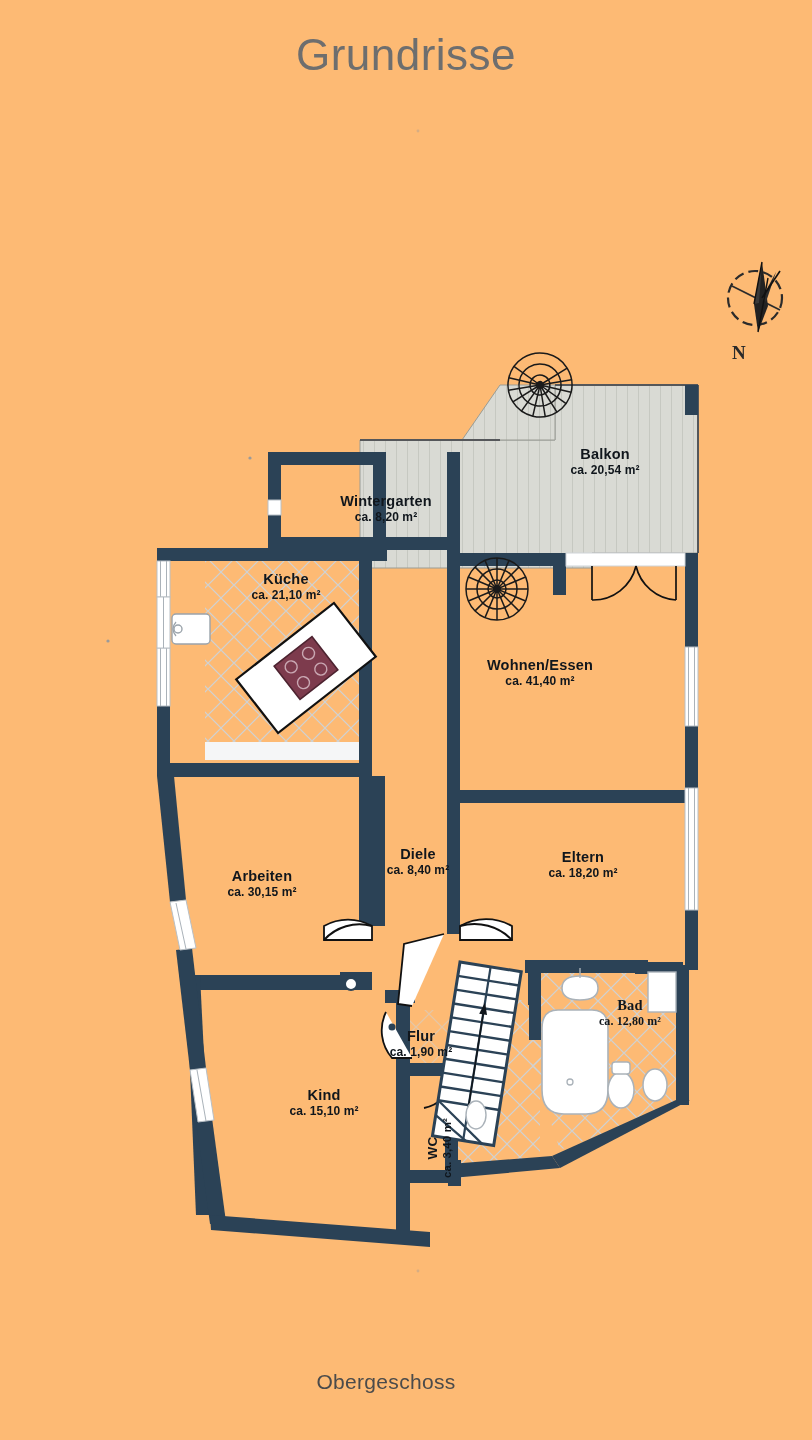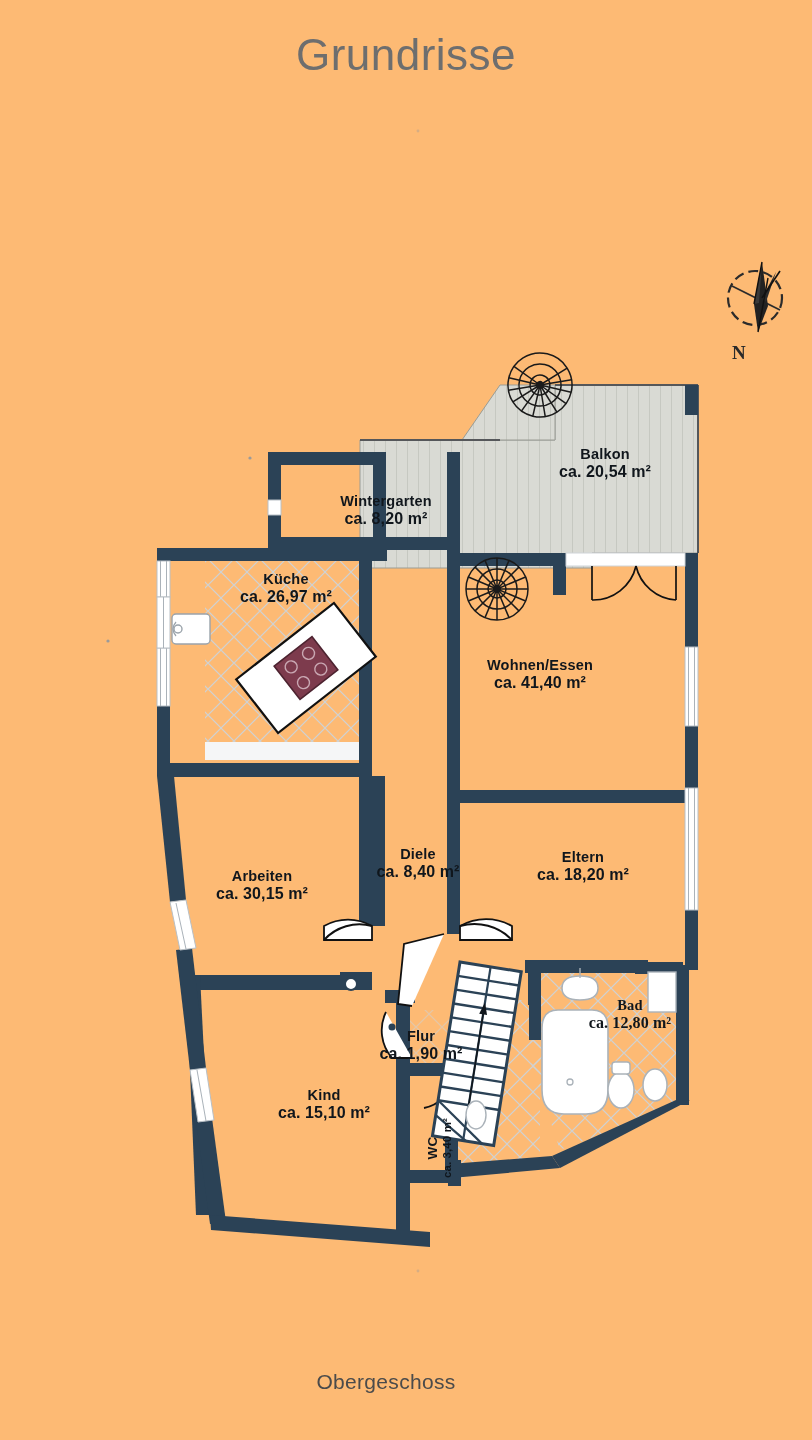--- a/index.html
+++ b/index.html
@@ -50,21 +50,21 @@
     color:#10161c;
     font-family:"Liberation Sans", sans-serif;
     line-height:1.18;
     white-space:nowrap;
     pointer-events:none;
   }
   .room-label .rn{
     display:block;font-size:14.5px;font-weight:700;letter-spacing:.2px;
   }
   .room-label .ra{
-    display:block;font-size:16px;font-weight:700;letter-spacing:.1px;
+    display:block;font-size:12px;font-weight:700;letter-spacing:.1px;
   }
   .room-label.vert{
     transform:rotate(-90deg);
     transform-origin:left top;
   }
   .room-label.vert .rn{font-size:13.5px;}
   .room-label.vert .ra{font-size:11.5px;}
 </style>
 </head>
 <body>
@@ -398,21 +398,21 @@
       <span class="ra">ca. 20,54 m²</span>
     </div>
 
     <div class="room-label" style="left:386px;top:493px;transform:translateX(-50%);">
       <span class="rn">Wintergarten</span>
       <span class="ra">ca. 8,20 m²</span>
     </div>
 
     <div class="room-label" style="left:286px;top:571px;transform:translateX(-50%);">
       <span class="rn">Küche</span>
-      <span class="ra">ca. 26,97 m²</span>
+      <span class="ra">ca. 21,10 m²</span>
     </div>
 
     <div class="room-label" style="left:540px;top:657px;transform:translateX(-50%);">
       <span class="rn">Wohnen/Essen</span>
       <span class="ra">ca. 41,40 m²</span>
     </div>
 
     <div class="room-label" style="left:262px;top:868px;transform:translateX(-50%);">
       <span class="rn">Arbeiten</span>
       <span class="ra">ca. 30,15 m²</span>

